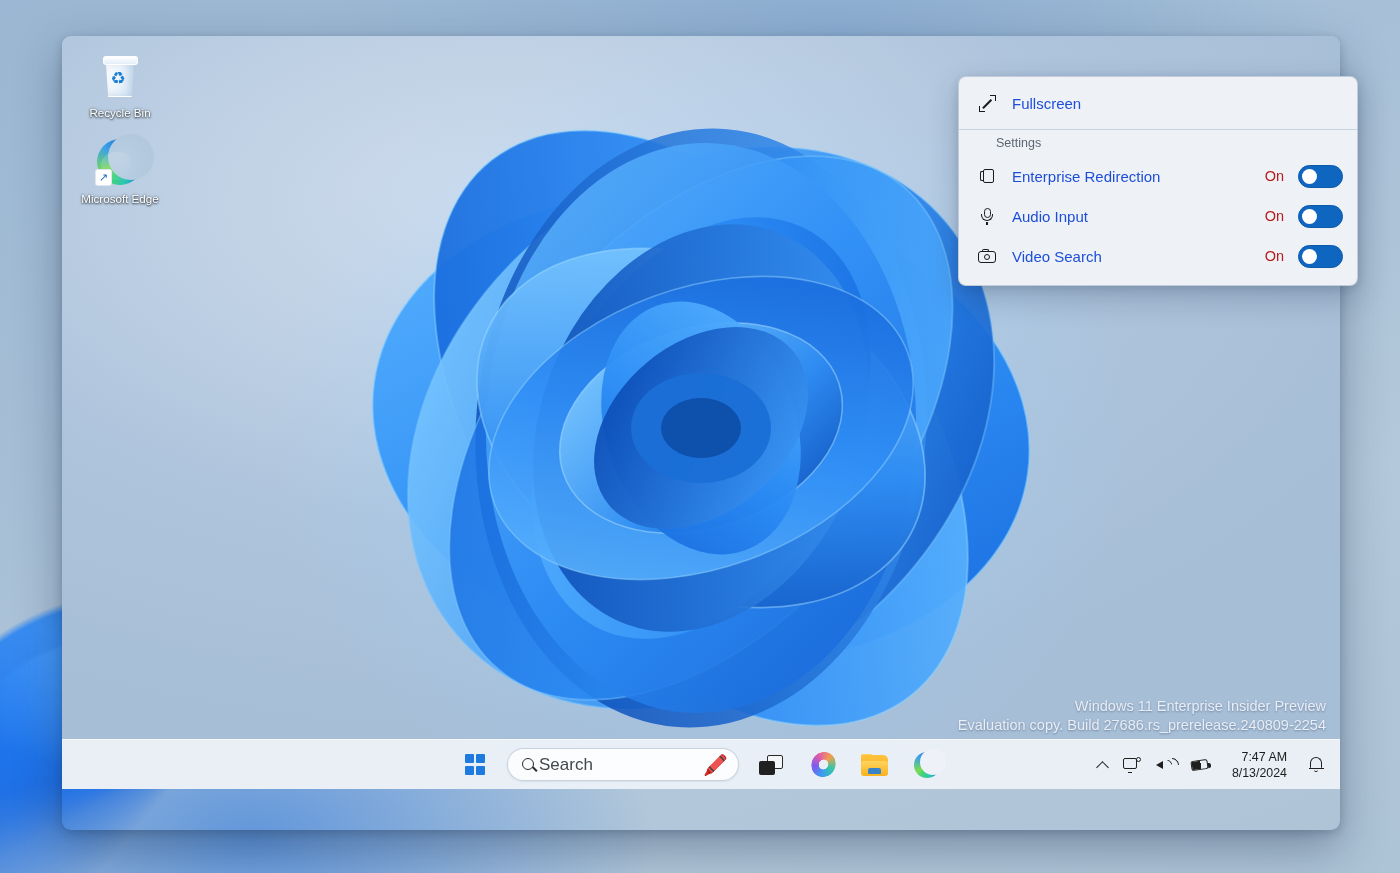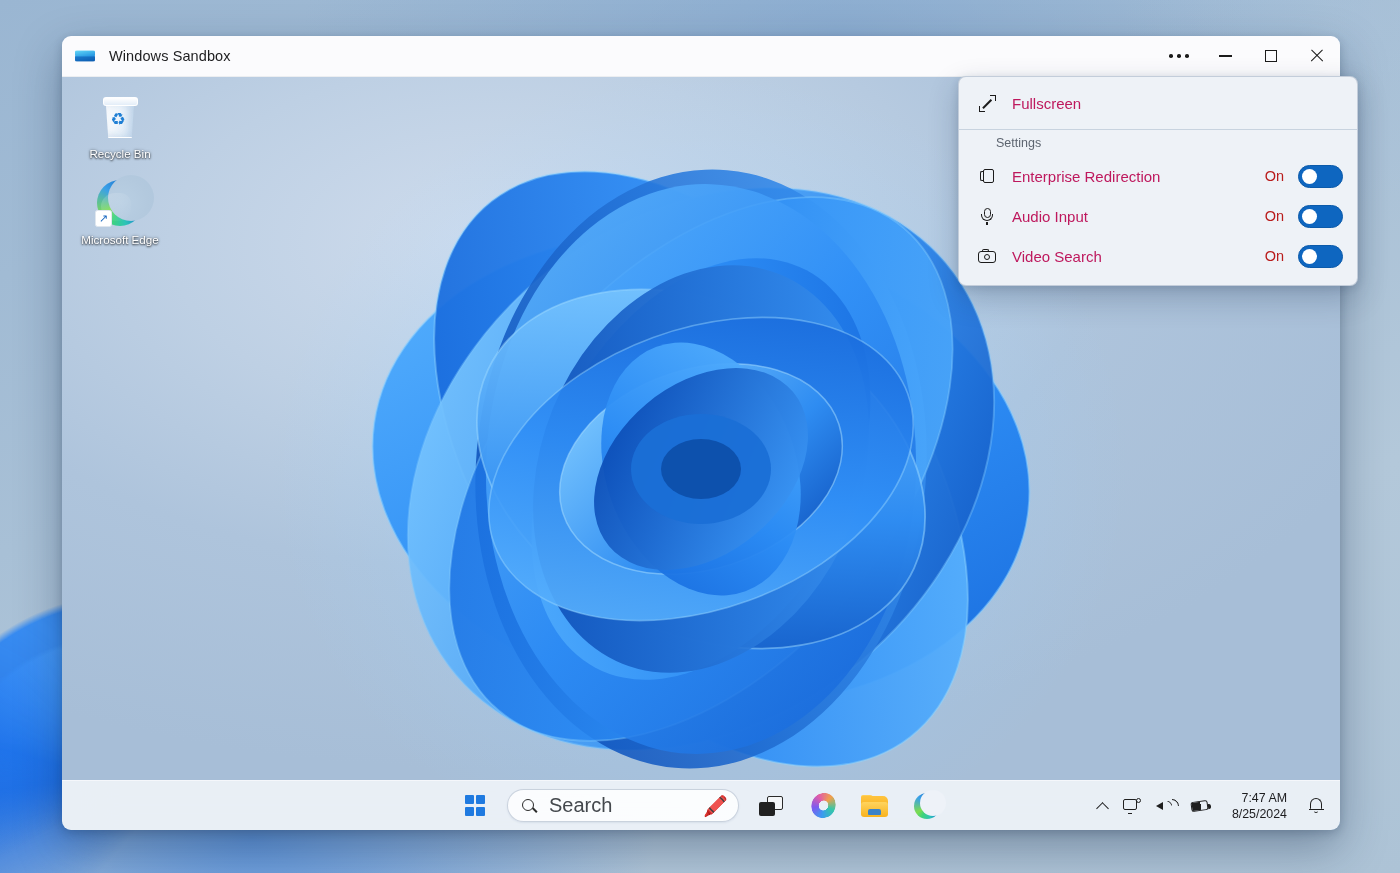--- a/index.html
+++ b/index.html
@@ -212,21 +212,21 @@
   }
   .search-ico { width: 16px; height: 16px; position: relative; flex: 0 0 auto; }
   .search-ico::before {
     content: ""; position: absolute; left: 1px; top: 1px;
     width: 10px; height: 10px; border: 1.5px solid #2b2b2b; border-radius: 50%;
   }
   .search-ico::after {
     content: ""; position: absolute; left: 10.5px; top: 11px;
     width: 5.5px; height: 1.5px; background: #2b2b2b; transform: rotate(45deg);
   }
-  .search-text { margin-left: 12px; font-size: 20px; color: #44484d; }
+  .search-text { margin-left: 2px; font-size: 17px; color: #44484d; }
   .search-emoji { margin-left: auto; font-size: 20px; line-height: 1; }
 
   
   .taskview { position: relative; width: 24px; height: 20px; }
   .taskview .back {
     position: absolute; right: 0; top: 0; width: 16px; height: 14px;
     background: #f4f6f8; border: 1.3px solid #2a2a2a; border-radius: 2px;
   }
   .taskview .front {
     position: absolute; left: 0; bottom: 0; width: 16px; height: 14px;
@@ -356,21 +356,21 @@
     border-radius: 8px;
     box-shadow: 0 12px 30px rgba(20,40,70,0.24), 0 2px 8px rgba(20,40,70,0.14);
     padding: 6px 0 9px;
     overflow: hidden;
   }
   .menu-row {
     height: 40px; display: flex; align-items: center;
     padding: 0 14px 0 17px; cursor: default;
   }
   .menu-ico { width: 22px; flex: 0 0 auto; display: flex; align-items: center; justify-content: center; }
-  .menu-label { margin-left: 14px; font-size: 15px; color: #be185d; }
+  .menu-label { margin-left: 14px; font-size: 15px; color: #1d4ed8; }
   .menu-sep { height: 1px; background: rgba(140,160,185,0.38); margin: 6px 0 2px; }
   .menu-section {
     font-size: 12.5px; color: #5d6570;
     padding: 4px 0 6px 17px;
     margin-left: 20px;
   }
   .menu-row .state {
     margin-left: auto; font-size: 14.5px; color: #b91c1c;
     margin-right: 14px;
   }
@@ -468,48 +468,20 @@
 <body>
 
 <div class="host-desktop">
   <div class="host-bloom3"></div>
   <div class="host-bloom"></div>
   <div class="host-bloom2"></div>
 </div>
 
 <div class="sandbox-window">
 
-  <div class="titlebar">
-    <div class="tb-appicon">
-      <div class="sbx">
-          <div class="bot"></div>
-          <div class="top"></div>
-        </div>
-    </div>
-    <div class="tb-title">Windows Sandbox</div>
-
-    <div class="tb-controls">
-      <div class="tb-btn">
-        <div class="tb-dots">
-            <i></i>
-            <i></i>
-            <i></i>
-          </div>
-      </div>
-      <div class="tb-btn">
-        <div class="glyph-min"></div>
-      </div>
-      <div class="tb-btn">
-        <div class="glyph-max"></div>
-      </div>
-      <div class="tb-btn close">
-        <div class="glyph-close"></div>
-      </div>
-    </div>
-  </div>
 
   <div class="guest-desktop">
 
     <svg class="w11-bloom" viewBox="0 0 1000 1000">
       <defs>
         <linearGradient id="gA" x1="0" y1="0" x2="1" y2="1">
           <stop offset="0%" stop-color="#59b4ff"></stop>
             <stop offset="55%" stop-color="#2b8cf5"></stop>
             <stop offset="100%" stop-color="#1467db"></stop>
         </linearGradient>
@@ -607,20 +579,24 @@
             <div class="edge-outer"></div>
             <div class="edge-cut"></div>
             <div class="edge-sheen"></div>
             <div class="shortcut-badge">↗</div>
           </div>
         </div>
         <div class="lbl">Microsoft Edge</div>
       </div>
     </div>
 
+    <div class="watermark">
+      <div>Windows 11 Enterprise Insider Preview</div>
+      <div>Evaluation copy. Build 27686.rs_prerelease.240809-2254</div>
+    </div>
 
     <div class="taskbar">
       <div class="tb-center">
 
         <div class="tb-item">
           <div class="start-logo">
             <i></i>
               <i></i>
               <i></i>
               <i></i>
@@ -681,21 +657,21 @@
         </div>
         <div class="tray-btn">
           <div class="bat-ico">
             <div class="shell"></div>
               <div class="cap"></div>
           </div>
         </div>
         <div class="tray-btn">
           <div class="clock">
             <div>7:47 AM</div>
-            <div>8/25/2024</div>
+            <div>8/13/2024</div>
           </div>
         </div>
         <div class="tray-btn">
           <div class="bell">
             <div class="body"></div>
               <div class="base"></div>
               <div class="clap"></div>
           </div>
         </div>
       </div>

